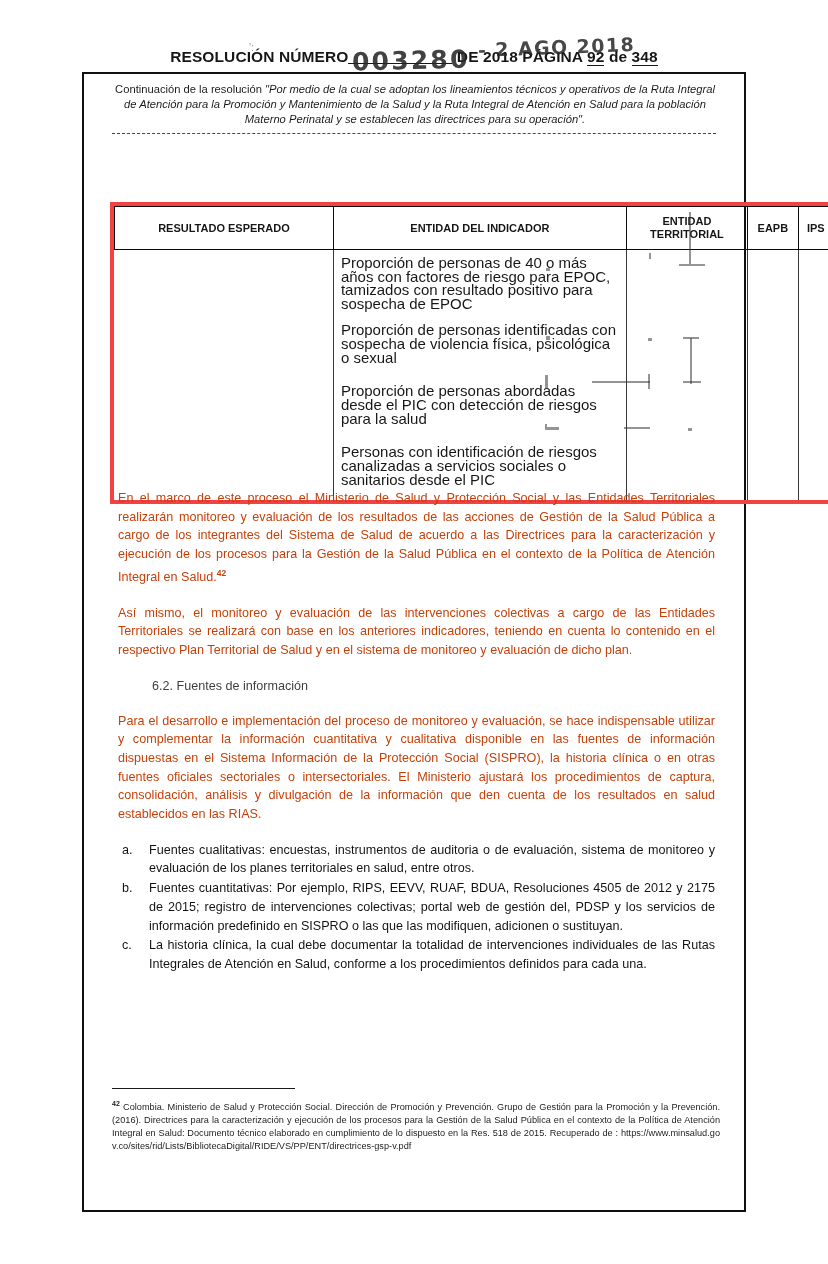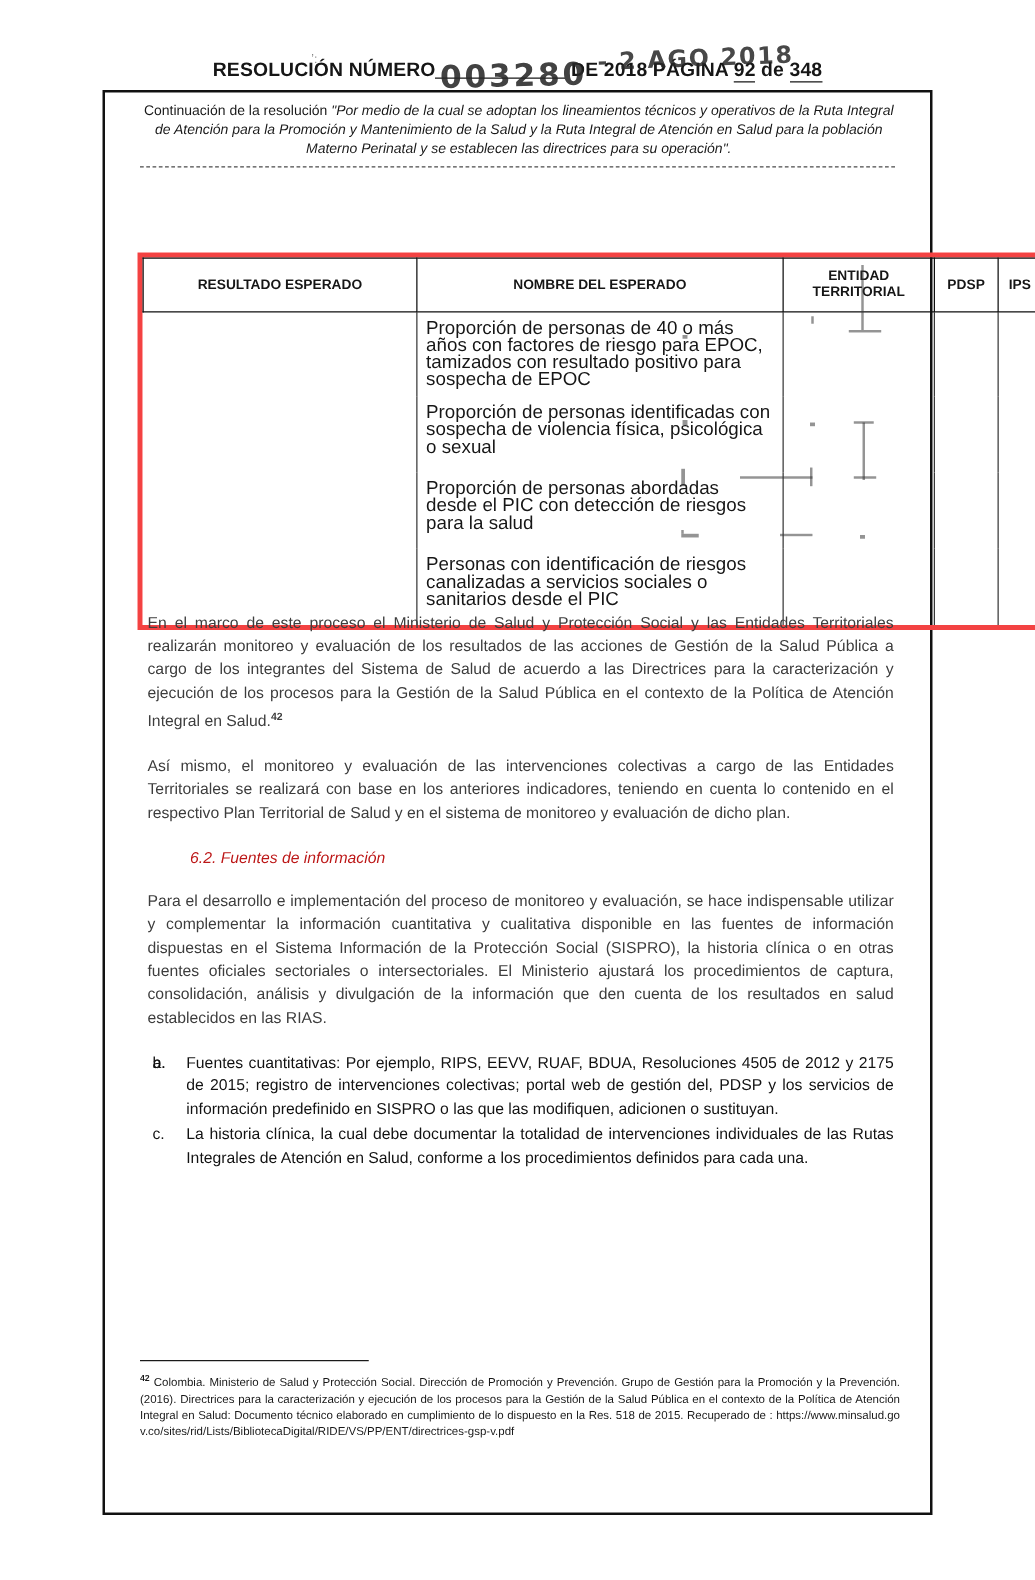--- a/index.html
+++ b/index.html
@@ -179,34 +179,33 @@
     position: absolute;
     left: 118px;
     top: 489px;
     width: 597px;
   }
   .para {
     font-size: 12.6px;
     line-height: 18.7px;
     text-align: justify;
     margin: 0 0 17px 0;
-    color: #404040;
+    color: #c2410c;
   }
   .para sup {
     font-size: 8.4px;
     vertical-align: super;
     font-weight: bold;
   }
   .sec-heading {
     font-size: 12.6px;
     line-height: 18.7px;
     margin: 0 0 16px 0;
     padding-left: 34px;
-    color: #b91c1c;
-    font-style: italic;
+    color: #404040;
   }
   .lead-in {
     font-size: 12.6px;
     line-height: 18.7px;
     margin: 0 0 14px 0;
     color: #161616;
   }
   ol.lettered {
     margin: 0;
     padding: 0;
@@ -283,26 +282,26 @@
     <colgroup>
       <col class="col-res">
         <col class="col-nom">
         <col class="col-ent">
         <col class="col-eap">
         <col class="col-ips">
     </colgroup>
     <thead>
       <tr>
         <th class="th-res">RESULTADO ESPERADO</th>
-        <th class="th-mid">NOMBRE DEL ESPERADO</th>
+        <th class="th-mid">ENTIDAD DEL INDICADOR</th>
         <th class="th-mid">
           <span>ENTIDAD</span><br>
           <span>TERRITORIAL</span>
         </th>
-        <th class="th-mid">PDSP</th>
+        <th class="th-mid">EAPB</th>
         <th class="th-ips">IPS</th>
       </tr>
     </thead>
     <tbody>
       <tr>
         <td class="c-res"></td>
         <td>Proporción de personas de 40 o más años con factores de riesgo para EPOC, tamizados con resultado positivo para sospecha de EPOC</td>
         <td class="c-mark"></td>
         <td class="c-mark"></td>
         <td class="c-mark c-ips"></td>
@@ -356,20 +355,21 @@
   <p class="para">Así mismo, el monitoreo y evaluación de las intervenciones colectivas a cargo de las Entidades Territoriales se realizará con base en los anteriores indicadores, teniendo en cuenta lo contenido en el respectivo Plan Territorial de Salud y en el sistema de monitoreo y evaluación de dicho plan.</p>
 
   <p class="sec-heading">6.2. Fuentes de información</p>
 
   <p class="para">Para el desarrollo e implementación del proceso de monitoreo y evaluación, se hace indispensable utilizar y complementar la información cuantitativa y cualitativa disponible en las fuentes de información dispuestas en el Sistema Información de la Protección Social (SISPRO), la historia clínica o en otras fuentes oficiales sectoriales o intersectoriales. El Ministerio ajustará los procedimientos de captura, consolidación, análisis y divulgación de la información que den cuenta de los resultados en salud establecidos en las RIAS.</p>
 
 
   <ol class="lettered">
     <li>
       <span class="marker">a.</span>
+      <span>Fuentes cualitativas: encuestas, instrumentos de auditoria o de evaluación, sistema de monitoreo y evaluación de los planes territoriales en salud, entre otros.</span>
     </li>
     <li>
       <span class="marker">b.</span>
       <span>Fuentes cuantitativas: Por ejemplo, RIPS, EEVV, RUAF, BDUA, Resoluciones 4505 de 2012 y 2175 de 2015; registro de intervenciones colectivas; portal web de gestión del, PDSP y los servicios de información predefinido en SISPRO o las que las modifiquen, adicionen o sustituyan.</span>
     </li>
     <li>
       <span class="marker">c.</span>
       <span>La historia clínica, la cual debe documentar la totalidad de intervenciones individuales de las Rutas Integrales de Atención en Salud, conforme a los procedimientos definidos para cada una.</span>
     </li>
   </ol>

